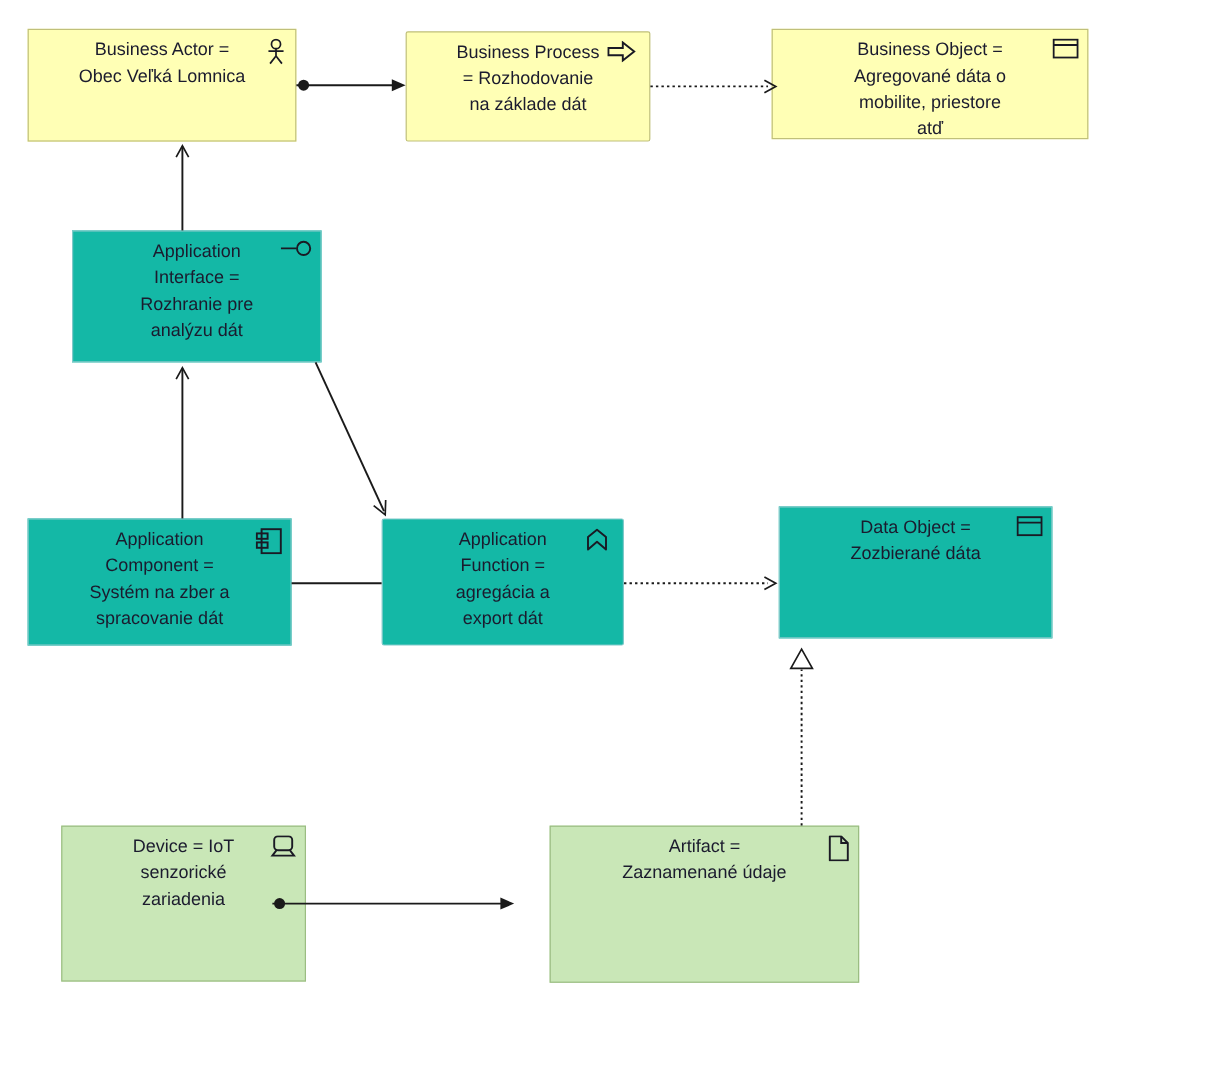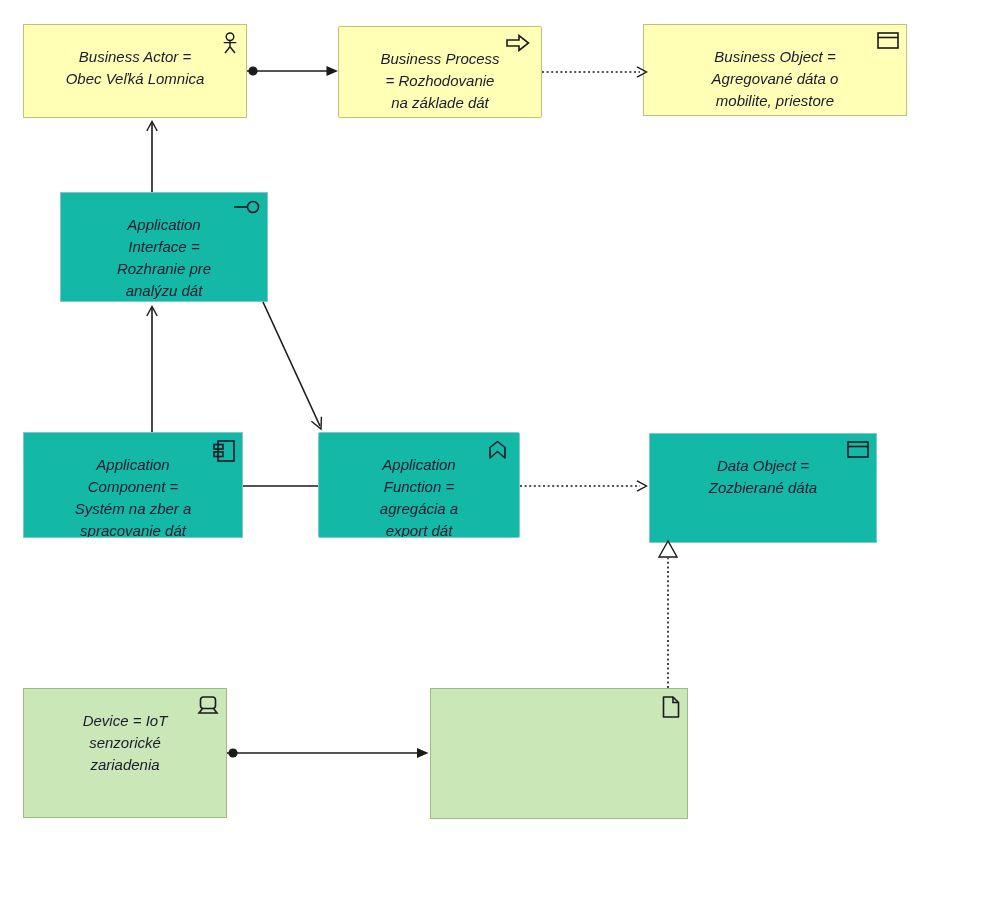--- a/index.html
+++ b/index.html
@@ -1,24 +1,24 @@
 <!DOCTYPE html>
 <html><head>
 <meta charset="utf-8">
 <style>
   html,body{margin:0;padding:0;background:#ffffff;}
   .canvas{position:relative;width:1004px;height:897px;background:#ffffff;
           font-family:"Liberation Sans",sans-serif;overflow:hidden;}
   .node{position:absolute;box-sizing:border-box;border:1.5px solid #888;
         text-align:center;color:#1b1b2e;font-size:15px;line-height:22px;
         overflow:hidden;}
-  .node .label{display:block;white-space:pre-line;padding-top:21px;font-style:italic;}
+  .node .label{display:block;white-space:pre-line;padding-top:6px;}
   .business   {background:#FFFFB5;border-color:#C0C07A;}
   .application{background:#14b8a6;border-color:#7EC9C9;}
-  .technology {background:#C9E7B7;border-color:#9BBD82;}
+  .technology {background:#C9E7B7;border-color:#9BBD82;margin-left:28px;}
   .rounded{border-radius:2px;}
   .icon{position:absolute;top:7px;right:7px;}
   .rounded .icon{right:11px;}
   svg.overlay{position:absolute;left:0;top:0;pointer-events:none;z-index:5;}
   .rel-line{stroke:#1a1a1a;stroke-width:1.6;fill:none;}
   .rel-dotted{stroke-dasharray:2 2.6;}
   .arrow-filled{fill:#1a1a1a;stroke:none;}
   .arrow-open{fill:none;stroke:#1a1a1a;stroke-width:1.4;}
   .arrow-hollow{fill:#ffffff;stroke:#1a1a1a;stroke-width:1.4;}
   .ball{fill:#1a1a1a;}
@@ -84,40 +84,42 @@
   <div class="node application rounded" style="left:318px;top:432px;width:202px;height:106px;">
     <span class="label">Application
 Function =
 agregácia a
 export dát</span>
     <svg class="icon" width="21" height="20" viewBox="0 0 21 20">
       <path class="nodeicon" stroke-linejoin="round" d="M3 18 V7.5 L10.5 1.5 L18 7.5 V18 L10.5 11.5 Z"></path>
     </svg>
   </div>
 
-  <div class="node application" style="left:649px;top:433px;width:228px;height:110px;">
+  <div class="node application" style="left:649px;top:422px;width:228px;height:110px;">
     <span class="label">Data Object =
 Zozbierané dáta</span>
     <svg class="icon" width="22" height="17" viewBox="0 0 22 17">
       <rect class="nodeicon" x="1" y="1" width="20" height="15"></rect>
       <path class="nodeicon" d="M1 5.5 H21"></path>
     </svg>
   </div>
 
   <div class="node technology" style="left:23px;top:688px;width:204px;height:130px;">
     <span class="label">Device = IoT
 senzorické
 zariadenia</span>
     <svg class="icon" width="22" height="19" viewBox="0 0 22 19">
       <rect class="nodeicon" x="3.5" y="1" width="15" height="11.5" rx="3"></rect>
       <path class="nodeicon" d="M5.5 12.5 L2 17 H20 L16.5 12.5"></path>
     </svg>
   </div>
 
   <div class="node technology" style="left:430px;top:688px;width:258px;height:131px;">
+    <span class="label">Artifact =
+Zaznamenané údaje</span>
     <svg class="icon" width="18" height="22" viewBox="0 0 18 22">
       <path class="nodeicon" stroke-linejoin="round" d="M1.5 1 H11 L16.5 6.5 V21 H1.5 Z"></path>
       <path class="nodeicon" d="M11 1 V6.5 H16.5"></path>
     </svg>
   </div>
 
   <svg class="overlay" width="1004" height="897" viewBox="0 0 1004 897">
 
     <g>
       <line class="rel-line" x1="247" y1="71" x2="328" y2="71"></line>

